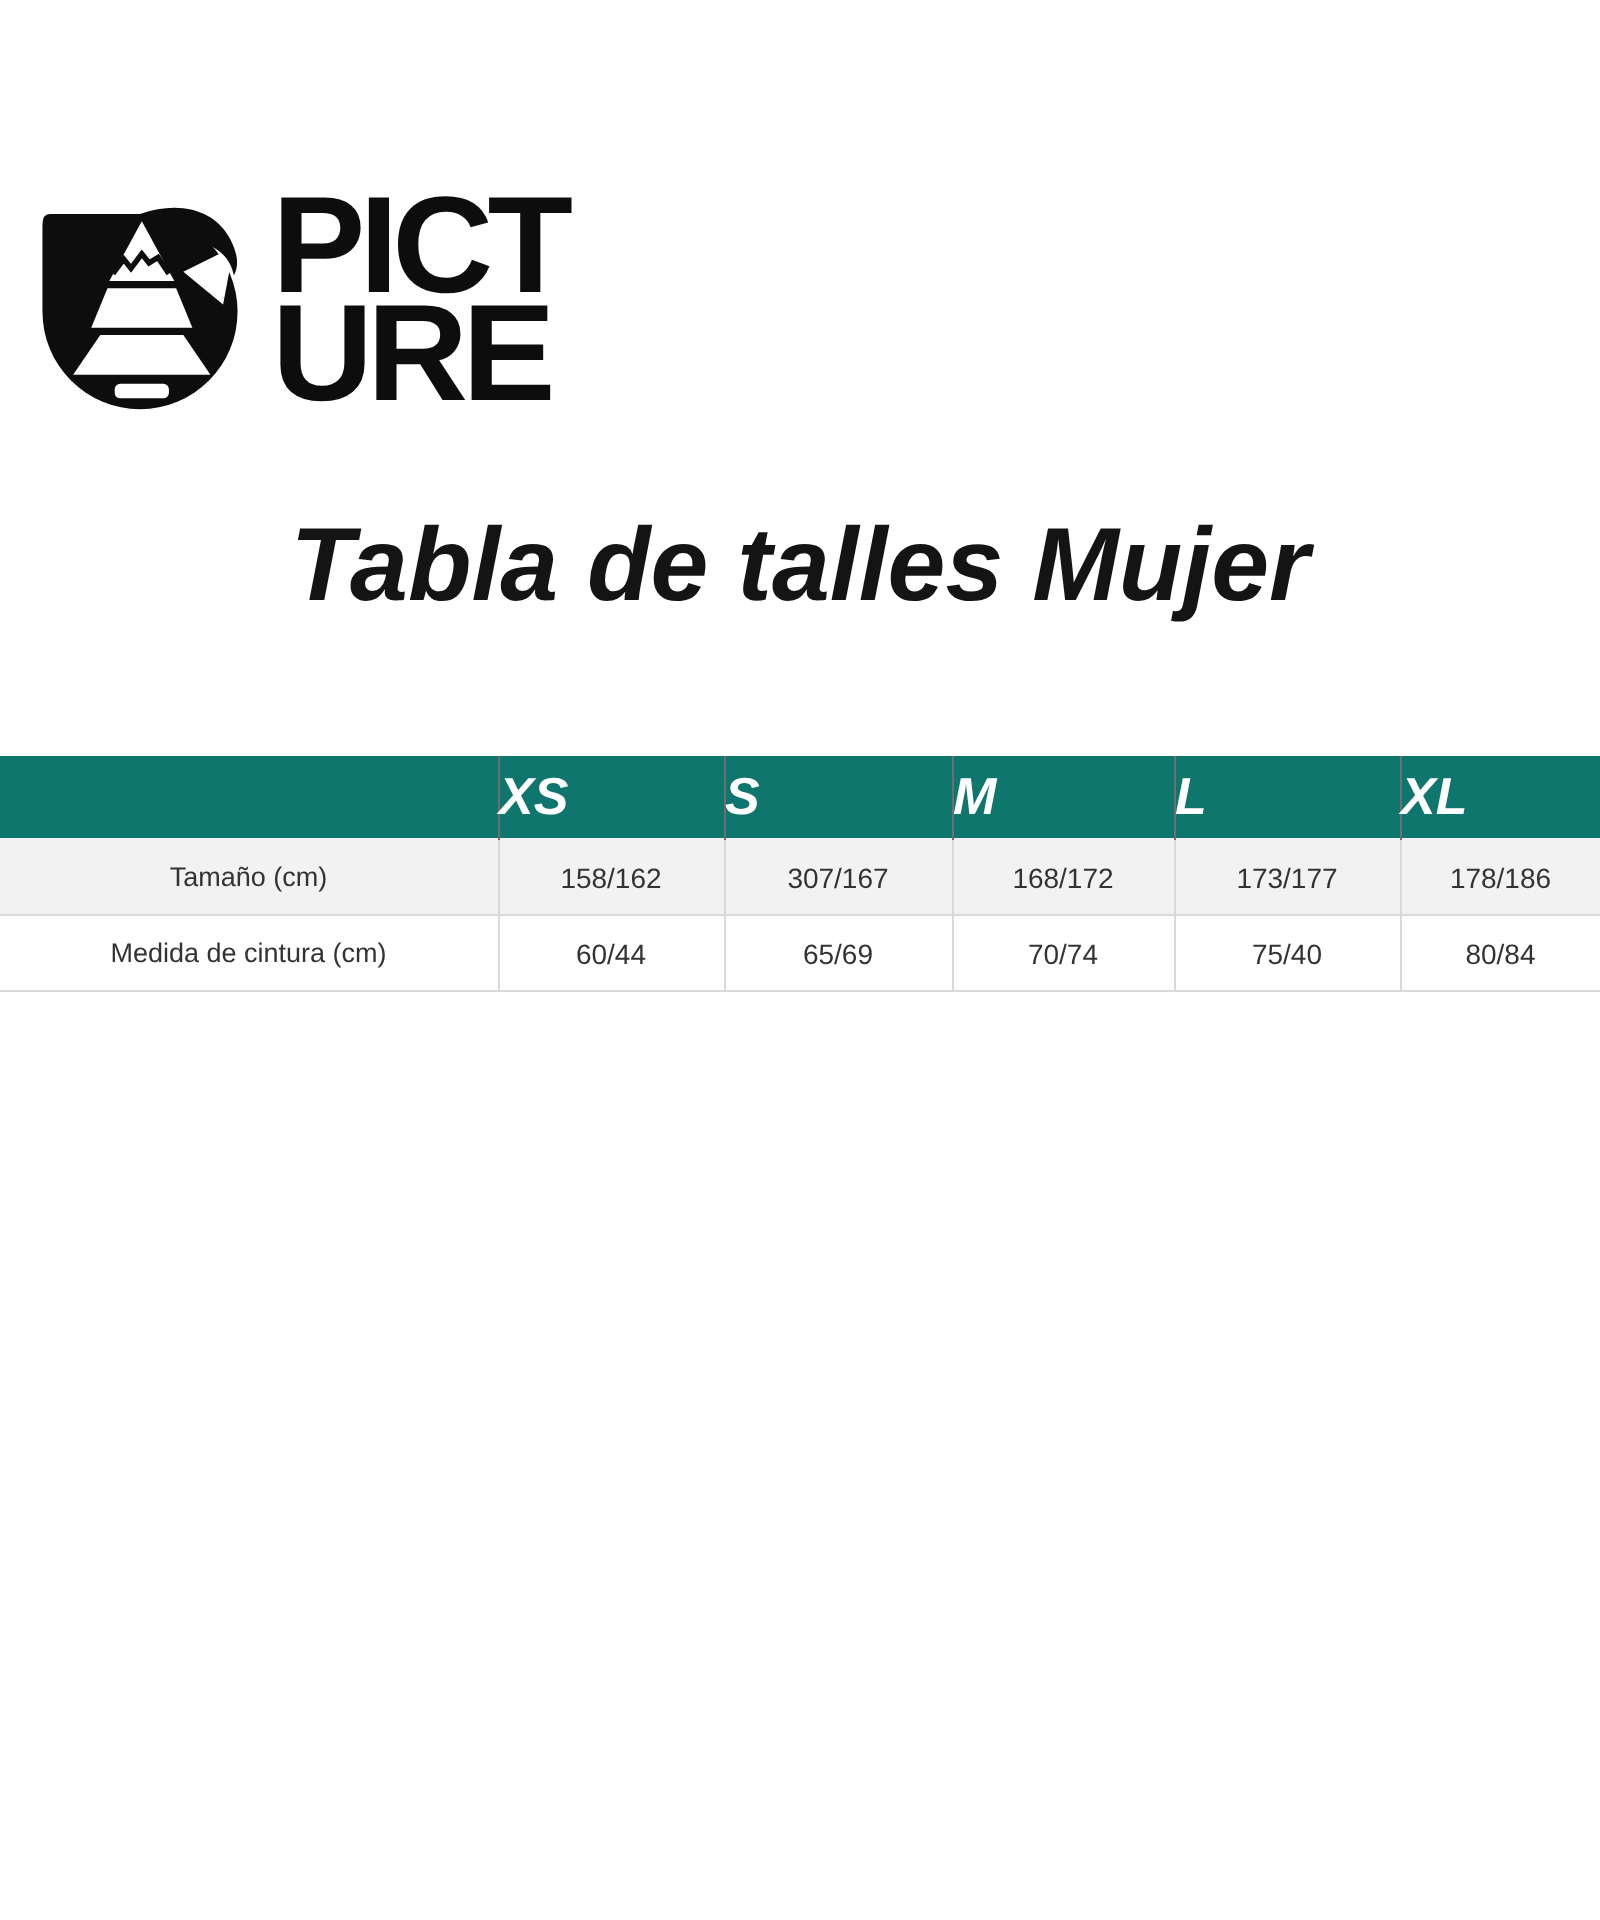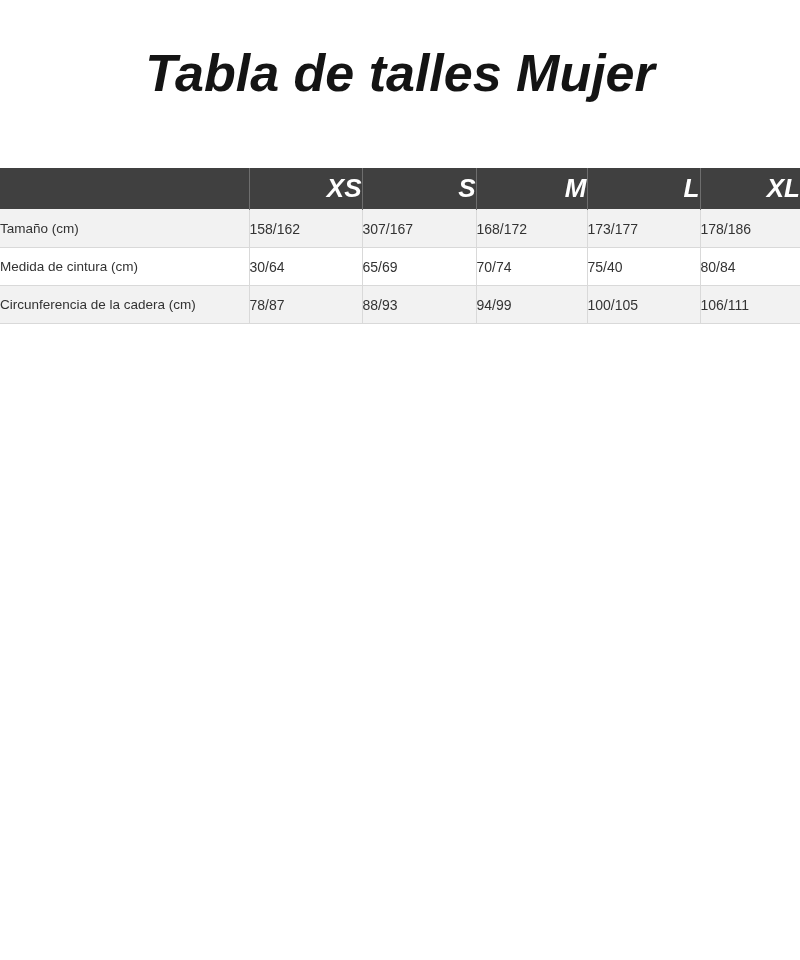--- a/index.html
+++ b/index.html
@@ -53,51 +53,71 @@
   }
   col.c-label { width: 249px; }
   col.c-xs { width: 113px; }
   col.c-s  { width: 114px; }
   col.c-m  { width: 111px; }
   col.c-l  { width: 113px; }
   col.c-xl { width: auto;  }
 
   thead tr { border-bottom: 1px solid #f2f2f2; }
   thead th {
-    background: #404040;
+    background: #0f766e;
     color: #ffffff;
     height: 41px;
     font-style: italic;
     font-weight: 600;
     font-size: 26px;
-    text-align: right;
+    text-align: left;
     border-left: 1px solid #6e6e6e;
     padding: 0;
   }
   thead th:first-child { border-left: none; }
 
   tbody tr { border-bottom: 1px solid #d9d9d9; }
   tbody tr:nth-child(odd)  { background: #f2f2f2; }
   tbody tr:nth-child(even) { background: #ffffff; }
   tbody td {
     height: 37px;
-    text-align: left;
+    text-align: center;
     vertical-align: middle;
     font-size: 14px;
     color: #333333;
     border-left: 1px solid #d9d9d9;
     padding: 0;
   }
   tbody td:first-child { border-left: none; font-size: 13.5px; }
 </style>
 </head>
 <body>
 
 <div class="page">
 
+  <div class="brand">
+    <svg class="brand-mark" width="112" height="112" viewBox="0 0 124 124" aria-hidden="true">
+
+      <path fill="#0d0d0d" d="M12,10 L62,10 A54,54 0 1,1 8,64 L8,16 Q8,10 12,10 Z"></path>
+
+      <path fill="#ffffff" d="M114,28 L86,42 L108,60 Z"></path>
+
+      <path fill="#0d0d0d" d="M62,10 C84,2 104,8 112,24 C116,32 117,38 114,44 C112,34 104,26 92,26 C84,26 72,20 62,10 Z"></path>
+
+      <path fill="#ffffff" d="M63,14 L81,47 L45,47 Z"></path>
+      <path fill="none" stroke="#0d0d0d" stroke-width="3" d="M47,43 L53,35 L57,40 L63,32 L67,37 L72,34 L78,43"></path>
+      <path fill="#ffffff" d="M44,51 L82,51 L91,73 L35,73 Z"></path>
+      <path fill="#ffffff" d="M40,77 L86,77 L101,99 L25,99 Z"></path>
+      <rect fill="#ffffff" x="48" y="104" width="30" height="8" rx="3"></rect>
+    </svg>
+    <div class="brand-word">
+      <div>PICT</div>
+      <div>URE</div>
+    </div>
+  </div>
 
   <h1 class="page-title">Tabla de talles Mujer</h1>
 
   <table class="size-table">
     <colgroup>
       <col class="c-label">
         <col class="c-xs">
         <col class="c-s">
         <col class="c-m">
         <col class="c-l">
@@ -117,30 +137,22 @@
       <tr>
         <td>Tamaño (cm)</td>
         <td>158/162</td>
         <td>307/167</td>
         <td>168/172</td>
         <td>173/177</td>
         <td>178/186</td>
       </tr>
       <tr>
         <td>Medida de cintura (cm)</td>
-        <td>30/64</td>
+        <td>60/44</td>
         <td>65/69</td>
         <td>70/74</td>
         <td>75/40</td>
         <td>80/84</td>
-      </tr>
-      <tr>
-        <td>Circunferencia de la cadera (cm)</td>
-        <td>78/87</td>
-        <td>88/93</td>
-        <td>94/99</td>
-        <td>100/105</td>
-        <td>106/111</td>
       </tr>
     </tbody>
   </table>
 
 </div>
 
 </body></html>

